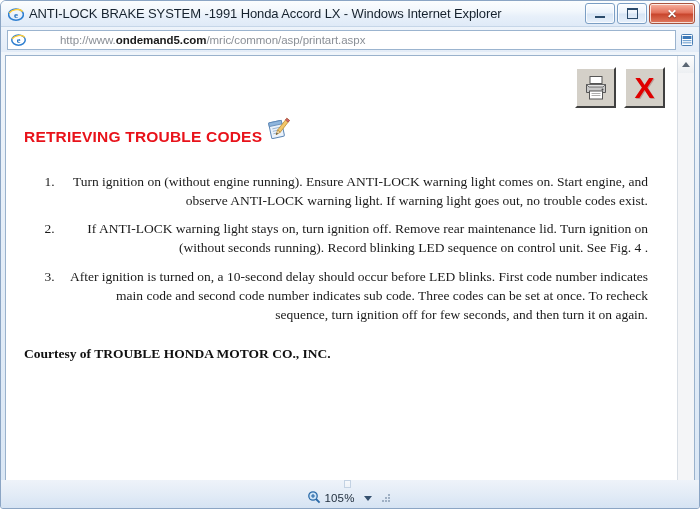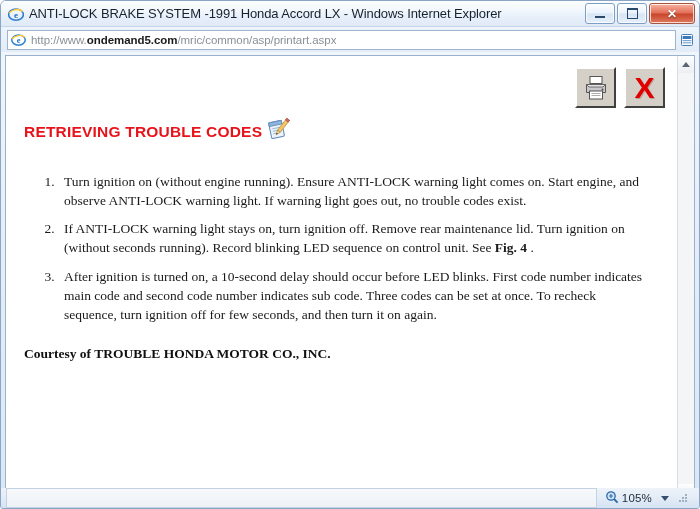--- a/index.html
+++ b/index.html
@@ -124,20 +124,21 @@
     box-sizing: border-box;
   }
   #addressbox .ie-logo { margin-right: 4px; }
   #url-text {
     font-size: 11.5px;
     color: #8a8f96;
     white-space: nowrap;
     overflow: hidden;
     flex: 1 1 auto;
     letter-spacing: -0.05px;
+    margin-left: 29px;
   }
   #url-text .domain {
     color: #1a1a1a;
     font-weight: bold;
   }
   #addr-right-icon {
     flex: 0 0 auto;
     width: 16px; height: 16px;
     margin-left: 3px;
   }
@@ -191,21 +192,21 @@
     font-family: "Liberation Sans", sans-serif;
     text-shadow: 1px 1px 0 rgba(120,0,0,0.25);
   }
 
   #doc-body {
     padding: 68px 18px 0 18px;
   }
 
   #heading-row {
     display: flex;
-    align-items: flex-start;
+    align-items: center;
     gap: 4px;
     margin-bottom: 22px;
   }
   #heading {
     font-family: "Liberation Sans", sans-serif;
     font-size: 15.5px;
     font-weight: bold;
     color: #e8121a;
     letter-spacing: 0.2px;
     line-height: 1;
@@ -217,26 +218,27 @@
     height: 26px;
   }
 
   ol#steps {
     margin: 0 11px 0 0;
     padding-left: 34px;
     font-family: "Liberation Serif", serif;
     font-size: 13.5px;
     color: #1a1a1a;
     line-height: 1.42;
+    text-align: right;
   }
   ol#steps li {
     margin-bottom: 9px;
     padding-left: 6px;
   }
-  ol#steps li b { font-weight: bold; }
+  ol#steps li b { font-weight: normal; }
 
   #caption {
     margin-top: 21px;
     font-family: "Liberation Serif", serif;
     font-size: 13.5px;
     font-weight: bold;
     color: #111111;
     line-height: 1.33;
   }
 
@@ -273,26 +275,27 @@
   #sb-track {
     flex: 1 1 auto;
     width: 17px;
     background: #f4f5f7;
   }
 
   
   #statusbar {
     position: absolute;
     left: 0; right: 0; bottom: 0;
-    height: 20px;
+    height: 28px;
     display: flex;
     align-items: center;
     padding: 0 6px 0 5px;
     box-sizing: border-box;
     background: linear-gradient(to bottom, #eef3f9 0%, #e2ebf6 55%, #d5e3f3 100%);
+    flex-direction: column;
   }
   #status-left {
     flex: 1 1 auto;
     height: 20px;
     margin-right: 4px;
     background: linear-gradient(to bottom, #f6f8fb, #eef2f7);
     border: 1px solid #c3d2e3;
     box-sizing: border-box;
     font-size: 11px;
     color: #444;

